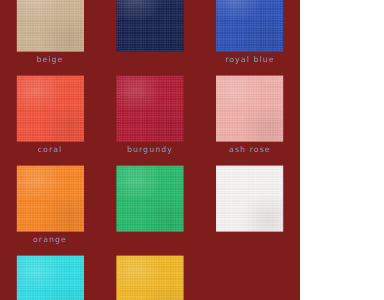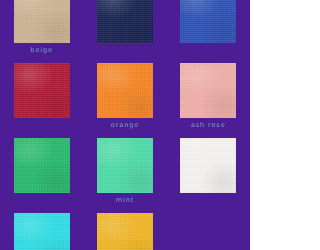--- a/index.html
+++ b/index.html
@@ -12,21 +12,21 @@
     height: 250px;
     background: #ffffff;
     font-family: "DejaVu Sans", sans-serif;
     overflow: hidden;
   }
 
   #swatch-chart {
     position: relative;
     width: 250px;
     height: 250px;
-    background: #4c1d95;
+    background: #7f1d1d;
     padding-left: 12px;
   }
 
   
   .swatch-grid {
     position: absolute;
     left: 0;
     top: -12px;
     width: 250px;
     display: grid;
@@ -111,38 +111,40 @@
   <div class="swatch-grid">
       <div class="swatch-cell">
         <div class="swatch-chip" style="background-color: rgb(204, 179, 146);"></div>
         <div class="swatch-label">beige</div>
       </div>
       <div class="swatch-cell">
         <div class="swatch-chip" style="background-color: rgb(22, 34, 79);"></div>
       </div>
       <div class="swatch-cell">
         <div class="swatch-chip" style="background-color: rgb(44, 80, 180);"></div>
+        <div class="swatch-label">royal blue</div>
+      </div>
+      <div class="swatch-cell">
+        <div class="swatch-chip" style="background-color: rgb(240, 81, 58);"></div>
+        <div class="swatch-label">coral</div>
       </div>
       <div class="swatch-cell">
         <div class="swatch-chip" style="background-color: rgb(175, 25, 51);"></div>
+        <div class="swatch-label">burgundy</div>
+      </div>
+      <div class="swatch-cell">
+        <div class="swatch-chip" style="background-color: rgb(239, 174, 168);"></div>
+        <div class="swatch-label">ash rose</div>
       </div>
       <div class="swatch-cell">
         <div class="swatch-chip" style="background-color: rgb(246, 133, 36);"></div>
         <div class="swatch-label">orange</div>
       </div>
       <div class="swatch-cell">
-        <div class="swatch-chip" style="background-color: rgb(239, 174, 168);"></div>
-        <div class="swatch-label">ash rose</div>
-      </div>
-      <div class="swatch-cell">
         <div class="swatch-chip" style="background-color: rgb(38, 185, 106);"></div>
-      </div>
-      <div class="swatch-cell">
-        <div class="swatch-chip" style="background-color: rgb(78, 218, 168);"></div>
-        <div class="swatch-label">mint</div>
       </div>
       <div class="swatch-cell">
         <div class="swatch-chip is-pale" style="background-color: rgb(244, 243, 242);"></div>
       </div>
       <div class="swatch-cell">
         <div class="swatch-chip" style="background-color: rgb(46, 220, 228);"></div>
       </div>
       <div class="swatch-cell">
         <div class="swatch-chip" style="background-color: rgb(239, 182, 37);"></div>
       </div>

